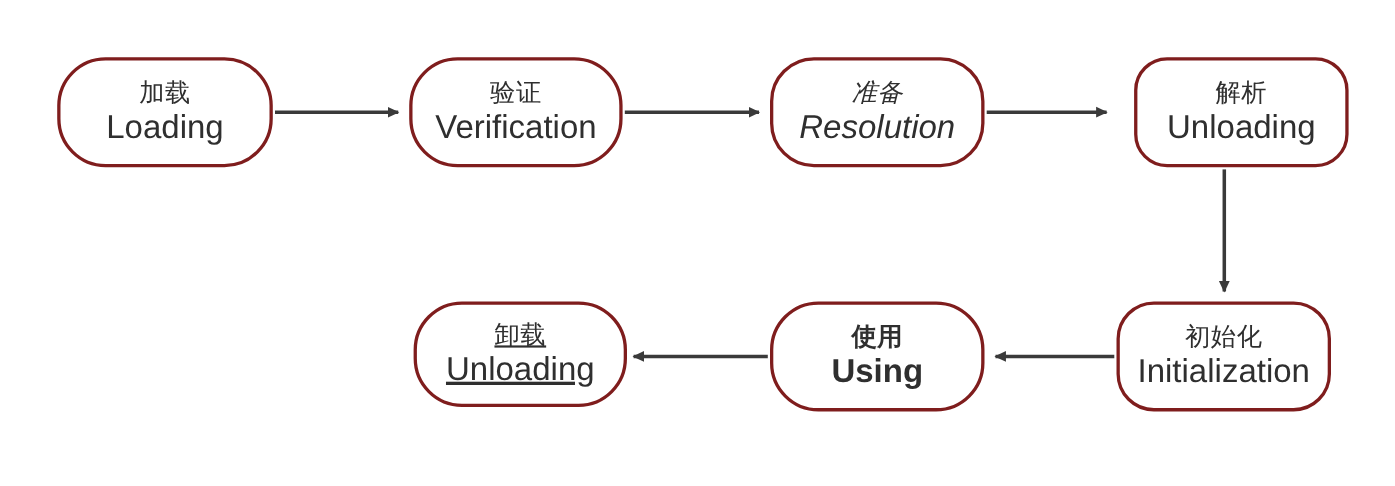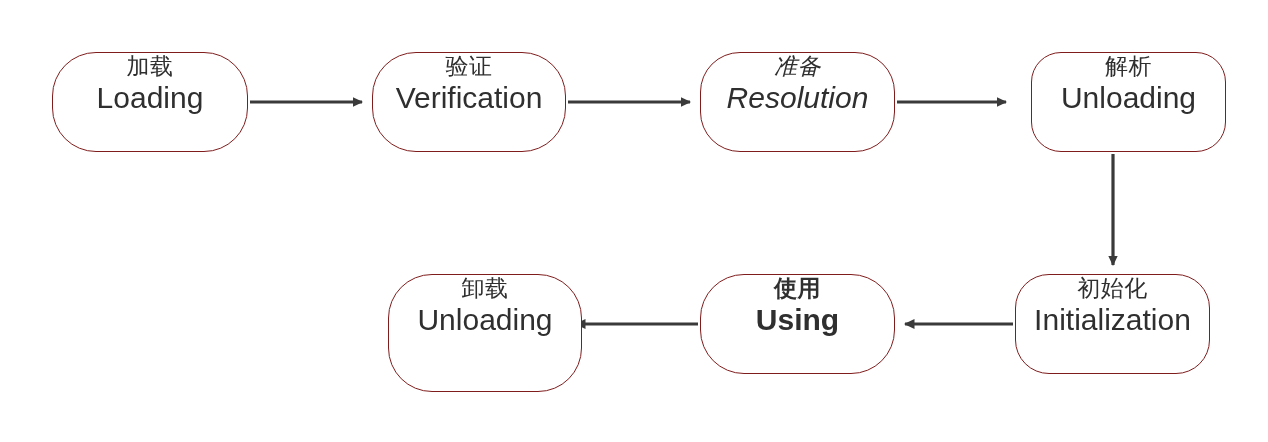--- a/index.html
+++ b/index.html
@@ -20,25 +20,25 @@
   }
   #flow-svg {
     position: absolute;
     top: 0;
     left: 0;
   }
   .node-box {
     position: absolute;
     box-sizing: border-box;
     background: #ffffff;
-    border: 1px solid #7f1d1d;
+    border: 3px solid #7f1d1d;
     display: flex;
     flex-direction: column;
     align-items: center;
-    justify-content: flex-start;
+    justify-content: center;
     line-height: 1.18;
     color: #2f2f2f;
   }
   .node-label-cn {
     font-size: 23px;
     letter-spacing: 0.5px;
     white-space: nowrap;
   }
   .node-label-en {
     font-size: 30px;
@@ -100,18 +100,18 @@
   <div class="node-box" style="left:1015px; top:274px; width:195px; height:100px; border-radius:34px;">
     <div class="node-label-cn">初始化</div>
     <div class="node-label-en">Initialization</div>
   </div>
 
   <div class="node-box" style="left:700px; top:274px; width:195px; height:100px; border-radius:44px;font-weight:bold;">
     <div class="node-label-cn">使用</div>
     <div class="node-label-en">Using</div>
   </div>
 
-  <div class="node-box" style="left:388px; top:274px; width:194px; height:118px; border-radius:44px;">
+  <div class="node-box" style="left:376px; top:274px; width:194px; height:96px; border-radius:44px;text-decoration:underline;">
     <div class="node-label-cn">卸载</div>
     <div class="node-label-en">Unloading</div>
   </div>
 
 </div>
 
 </body></html>

